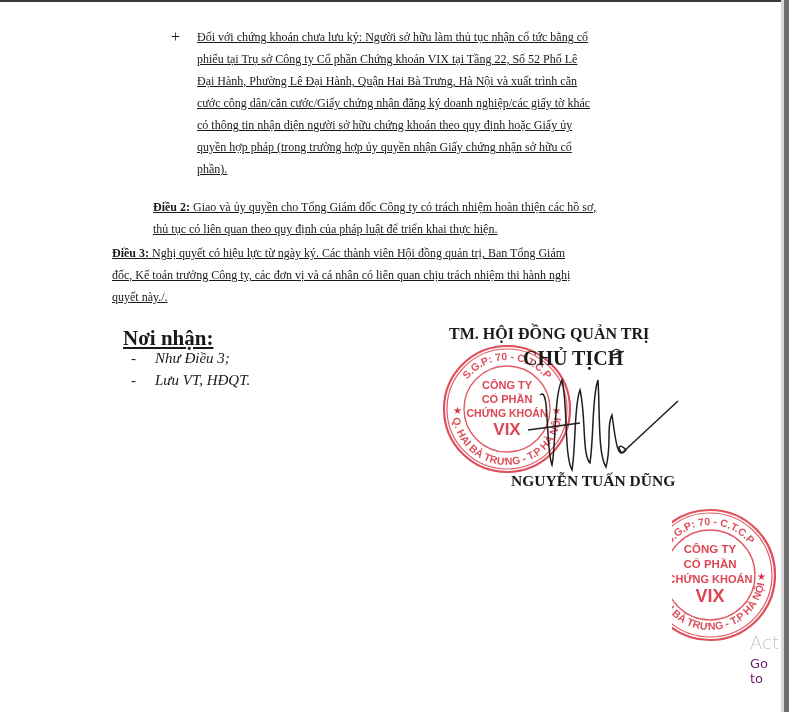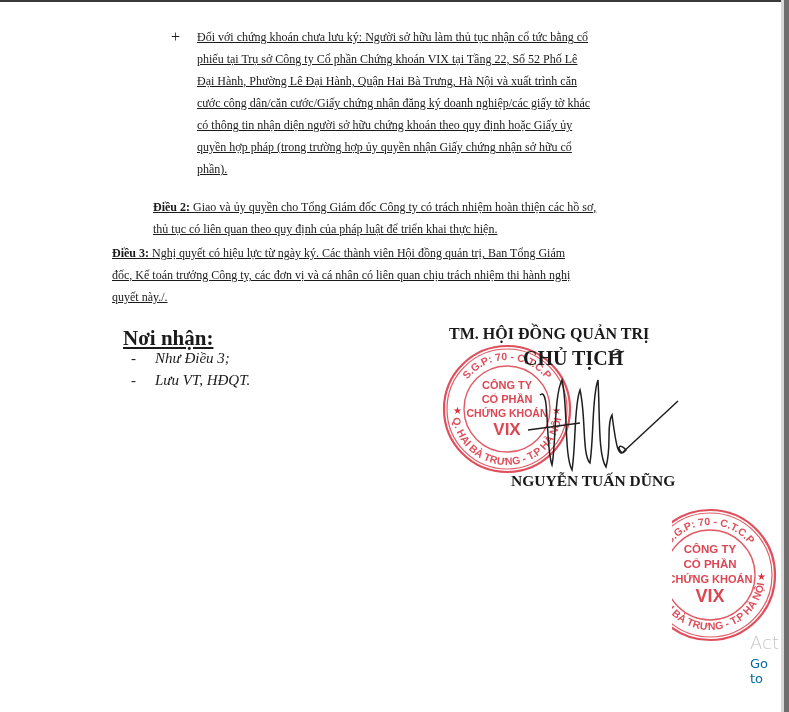--- a/index.html
+++ b/index.html
@@ -24,21 +24,21 @@
   .recv-title { position:absolute; left:123px; top:326px; font-size:21px; font-weight:bold; text-decoration:underline; }
   .recv-item { position:absolute; left:131px; font-size:15px; font-style:italic; line-height:20px; }
   .recv-item .dash { display:inline-block; width:24px; font-style:normal; }
 
   .sig-title { position:absolute; left:449px; top:325px; font-size:16px; font-weight:bold; white-space:nowrap; }
   .sig-role { position:absolute; left:523px; top:347px; font-size:20px; font-weight:bold; white-space:nowrap; }
   .sig-name { position:absolute; left:475px; top:472px; font-size:15.5px; font-weight:bold; white-space:nowrap;margin-left:36px; }
 
   .stamp { position:absolute; }
   .watermark1 { position:absolute; left:750px; top:632px; font-family:"DejaVu Sans", sans-serif; font-size:18px; color:#c4c4c4; font-weight:300; }
-  .watermark2 { position:absolute; left:750px; top:656px; font-family:"DejaVu Sans", sans-serif; font-size:13px; color:#0369a1; }
+  .watermark2 { position:absolute; left:750px; top:656px; font-family:"DejaVu Sans", sans-serif; font-size:13px; color:#701a75; }
 </style>
 </head>
 <body>
 
 <div class="top-border"></div>
 
 <div class="page">
 
   <span class="bullet-plus">+</span>
   <div class="bullet-block">

